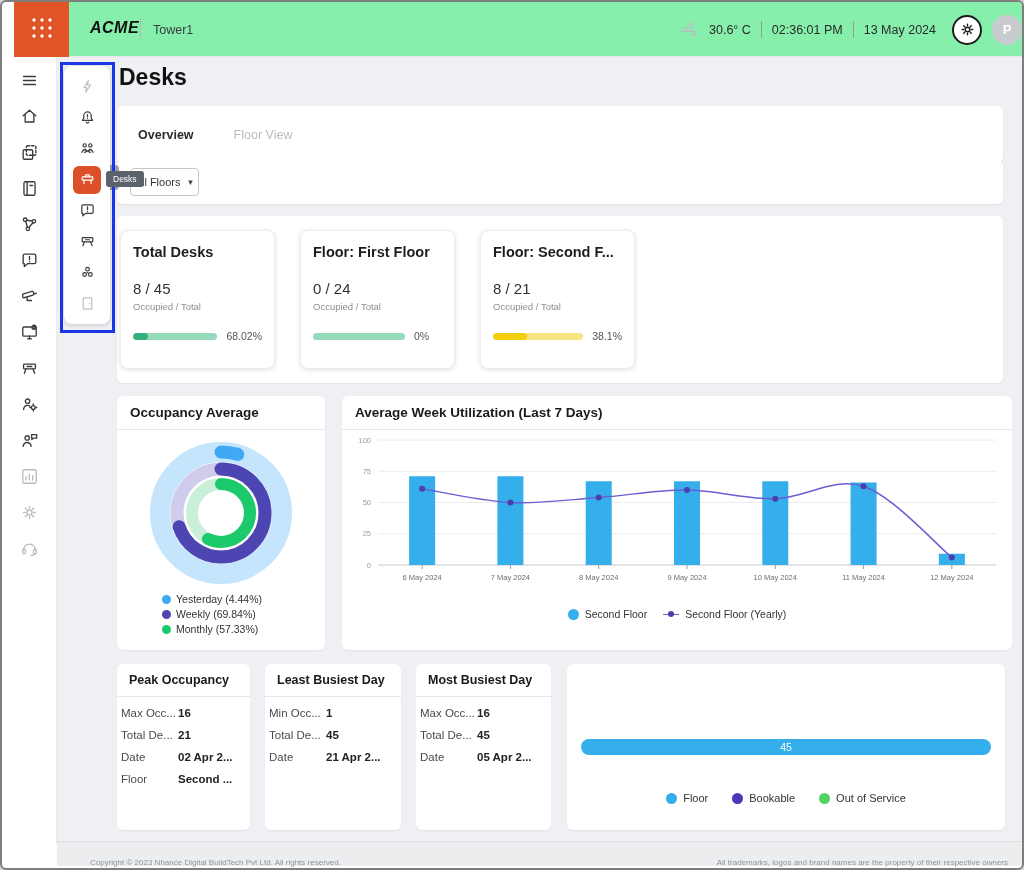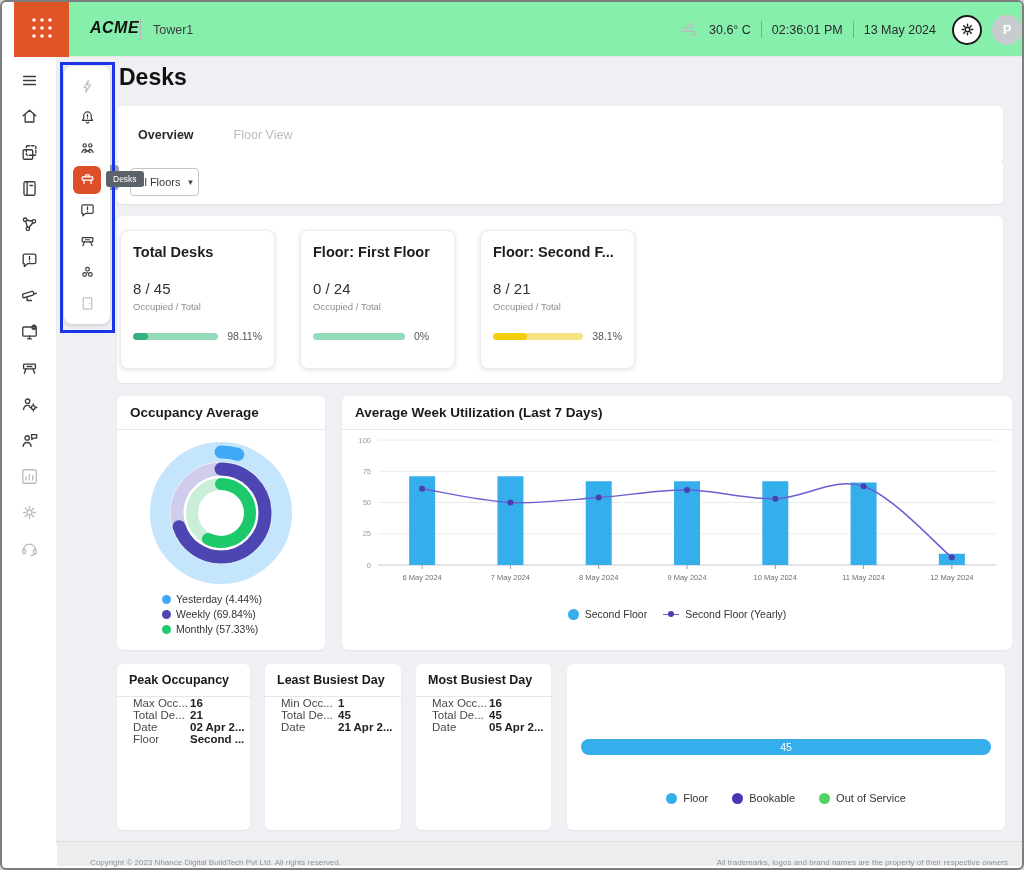--- a/index.html
+++ b/index.html
@@ -60,21 +60,21 @@
   #util-card { left:340px; top:394px; width:670px; height:254px; }
   #util-svg { display:block; margin:4px 0 0 6px; }
   #util-legend { display:flex; justify-content:center; align-items:center; gap:16px; margin-top:2px; font-size:10.5px; color:#333; }
   .uleg { display:flex; align-items:center; gap:6px; }
   .uleg .dot { width:11px; height:11px; border-radius:50%; }
   .uleg .linedot { position:relative; width:16px; height:10px; }
   .uleg .linedot .l { position:absolute; left:0; right:0; top:4.5px; height:1.5px; }
   .uleg .linedot .d { position:absolute; left:5px; top:2px; width:6px; height:6px; border-radius:50%; }
   .info-card { position:absolute; top:662px; height:166px; background:#fff; border-radius:6px; box-shadow:0 1px 2px rgba(0,0,0,.06); }
   .info-hd { padding:9px 12px; font-size:12.5px; font-weight:bold; color:#1a1a1a; border-bottom:1px solid #e7e7e7; }
-  .info-row { display:flex; align-items:baseline; padding:0 16px; margin-top:0; font-size:11.5px; color:#4a4a4a; white-space:nowrap; overflow:hidden; }
+  .info-row { display:flex; align-items:baseline; padding:0 4px; margin-top:10px; font-size:11.5px; color:#4a4a4a; white-space:nowrap; overflow:hidden; }
   .info-row .lab { display:inline-block; width:57px; flex:none; overflow:hidden; }
   .info-row .val { font-weight:bold; color:#222; }
   #status-card { left:565px; top:662px; width:438px; height:166px; }
   #status-bar { position:absolute; left:14px; top:75px; right:14px; height:16px; border-radius:8px; display:flex; align-items:center; justify-content:center; color:#fff; font-size:10.5px; }
   #status-legend { position:absolute; left:0; right:0; top:128px; display:flex; justify-content:center; gap:24px; font-size:11px; color:#333; }
   
   #footer { position:absolute; left:55px; bottom:2px; width:965px; height:25px; background:#EBEDEF; border-top:1px solid #dcdee0; display:flex; align-items:center; justify-content:space-between; padding:16px 14px 0 33px; z-index:25; }
   #footer span { font-size:8px; color:#8f9499; }
 </style>
 </head>
@@ -336,21 +336,21 @@
 
   <div class="abs card" id="stats-wrap">
       <div class="stat-card" style="left: 3px;">
         <div class="stat-title">Total Desks</div>
         <div class="stat-value">8 / 45</div>
         <div class="stat-cap">Occupied / Total</div>
         <div class="stat-bar-row">
           <div class="stat-track" style="background:#93DBBB">
             <div class="stat-fill" style="width:17.78%;background:#35B07F"></div>
           </div>
-          <span class="stat-pct">98.11%</span>
+          <span class="stat-pct">68.02%</span>
         </div>
       </div>
       <div class="stat-card" style="left: 183px;">
         <div class="stat-title">Floor: First Floor</div>
         <div class="stat-value">0 / 24</div>
         <div class="stat-cap">Occupied / Total</div>
         <div class="stat-bar-row">
           <div class="stat-track" style="background:#93DBBB">
             <div class="stat-fill" style="width:0%;background:#35B07F"></div>
           </div>

